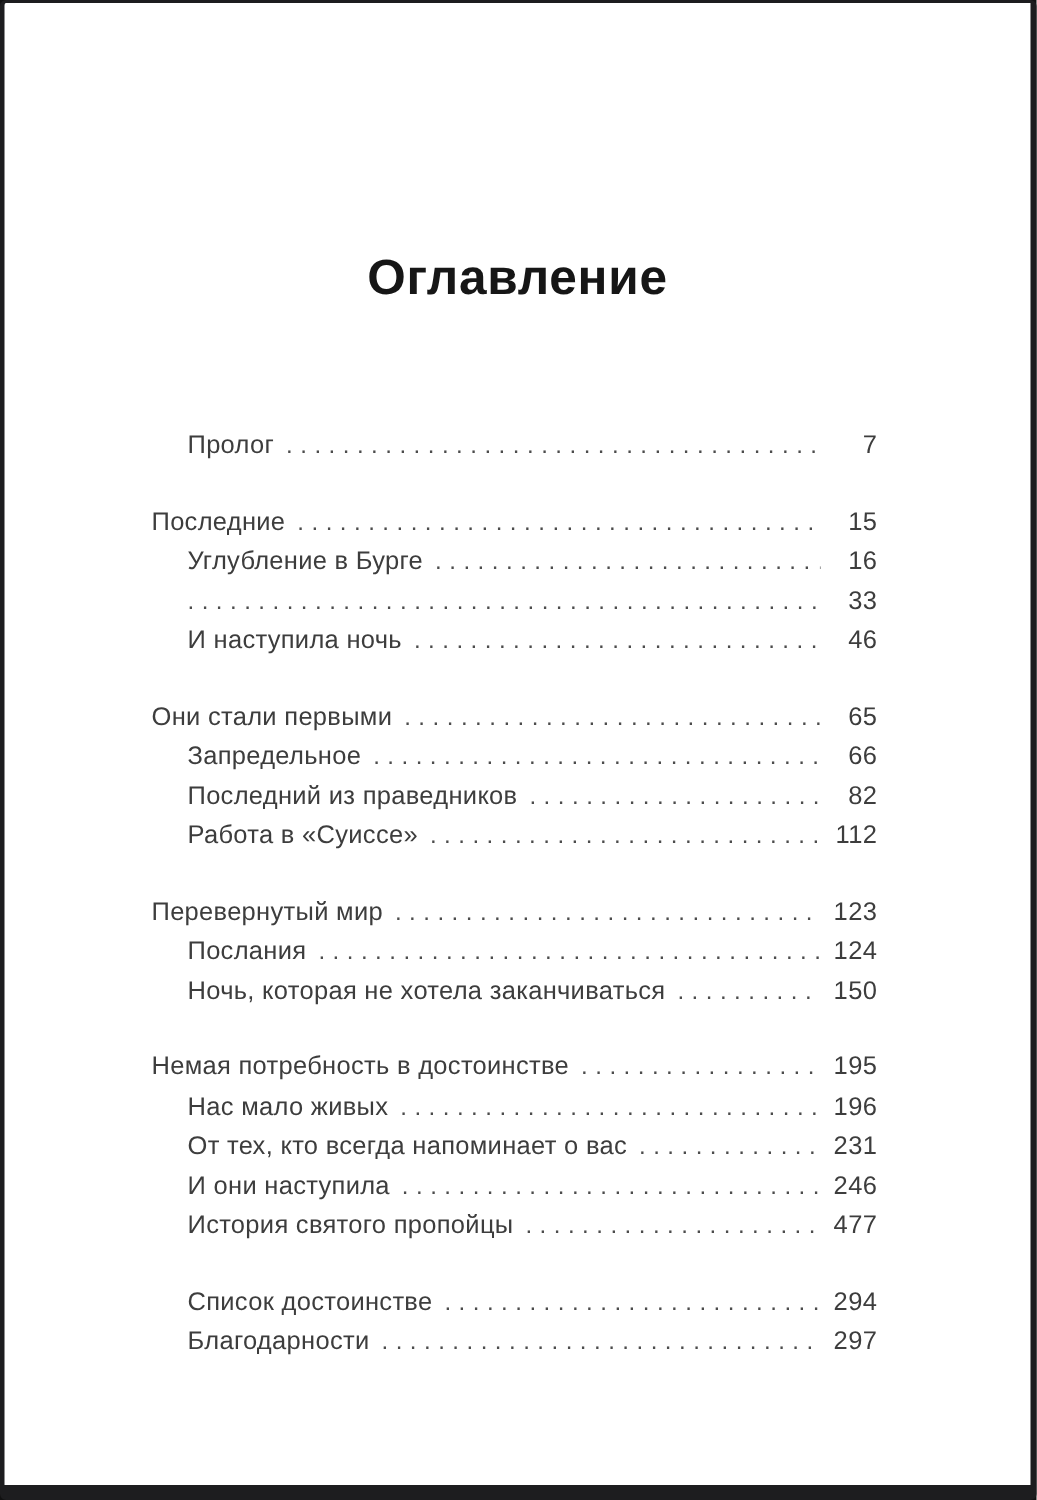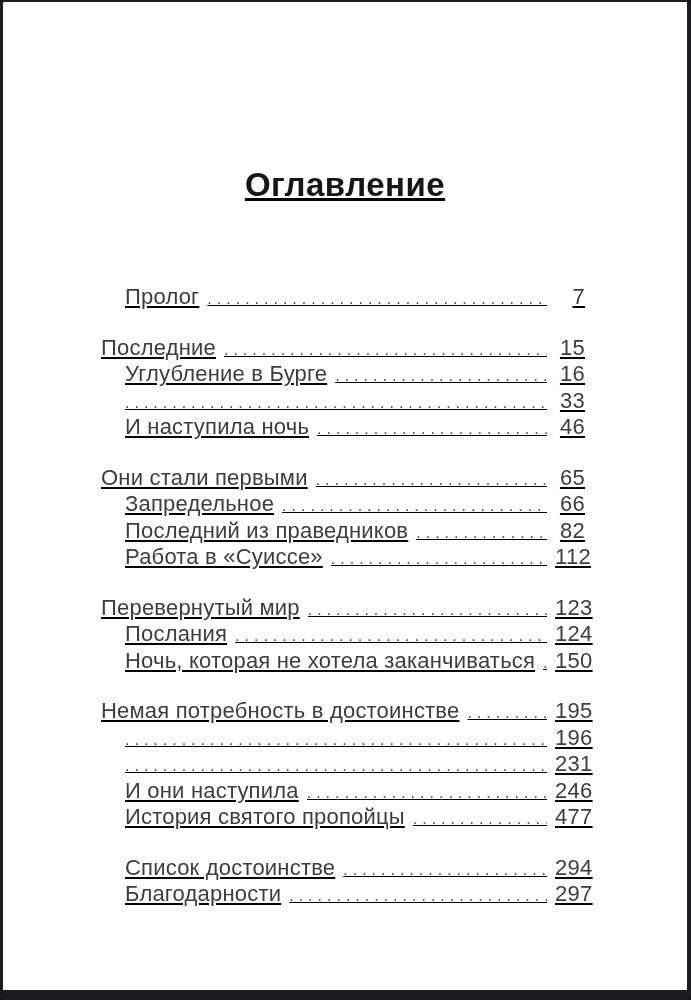--- a/index.html
+++ b/index.html
@@ -14,34 +14,33 @@
   .page {
     position: absolute;
     inset: 0;
     box-sizing: border-box;
     background: var(--page-bg, #ffffff);
     border-top: 2px solid var(--frame, #1d1d1f);
     border-left: 3px solid var(--frame, #1d1d1f);
     border-right: 4px solid var(--frame, #1d1d1f);
     border-bottom: 10px solid var(--frame, #1d1d1f);
     border-radius: 4px;
-    text-decoration: underline;
   }
   h1.title {
     margin: 164px 0 0 0;
     text-align: center;
     font-size: 33px;
     line-height: 38px;
     font-weight: bold;
     letter-spacing: 0.5px;
     color: var(--title, #161616);
   }
   .toc {
     margin: 80px 102px 0 98px; 
-    font-size: 22px;
+    font-size: 17px;
     color: var(--text, #3d3d3d);
   }
   .group + .group { margin-top: 24px; }
   .row {
     display: flex;
     align-items: baseline;
     height: 26.5px;
     line-height: 26.5px;
   }
   .row.indent { padding-left: 24px; }
@@ -142,24 +141,26 @@
           <span class="num">150</span>
         </div>
       </div>
       <div class="group">
         <div class="row">
           <span class="label">Немая потребность в достоинстве</span>
           <span class="leader"></span>
           <span class="num">195</span>
         </div>
         <div class="row indent">
+          <span class="label">Нас мало живых</span>
           <span class="leader"></span>
           <span class="num">196</span>
         </div>
         <div class="row indent">
+          <span class="label">От тех, кто всегда напоминает о вас</span>
           <span class="leader"></span>
           <span class="num">231</span>
         </div>
         <div class="row indent">
           <span class="label">И они наступила</span>
           <span class="leader"></span>
           <span class="num">246</span>
         </div>
         <div class="row indent">
           <span class="label">История святого пропойцы</span>

